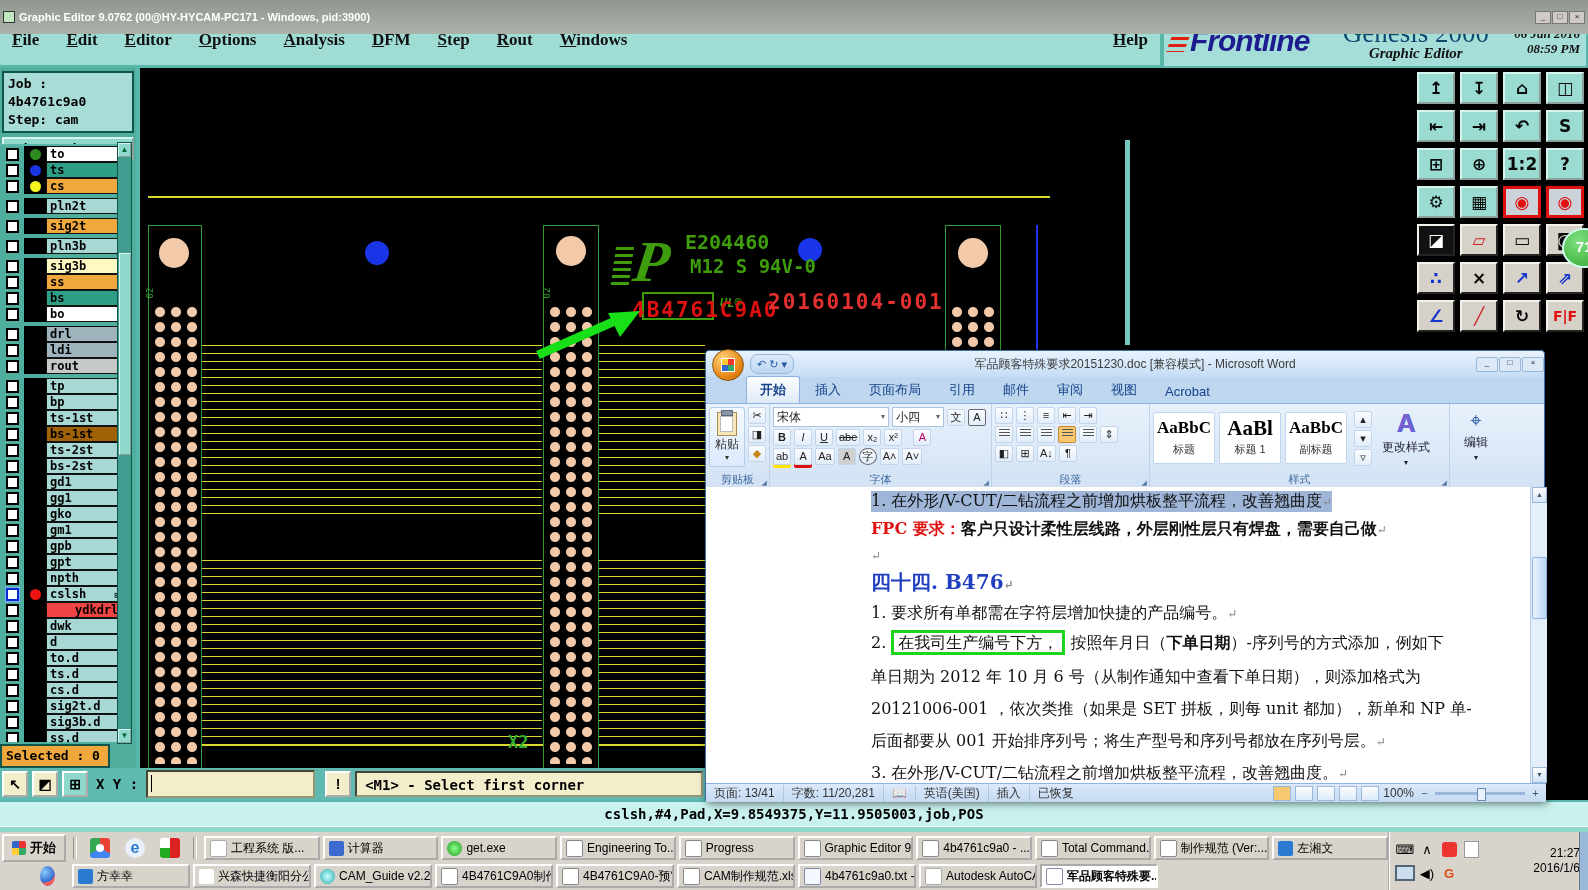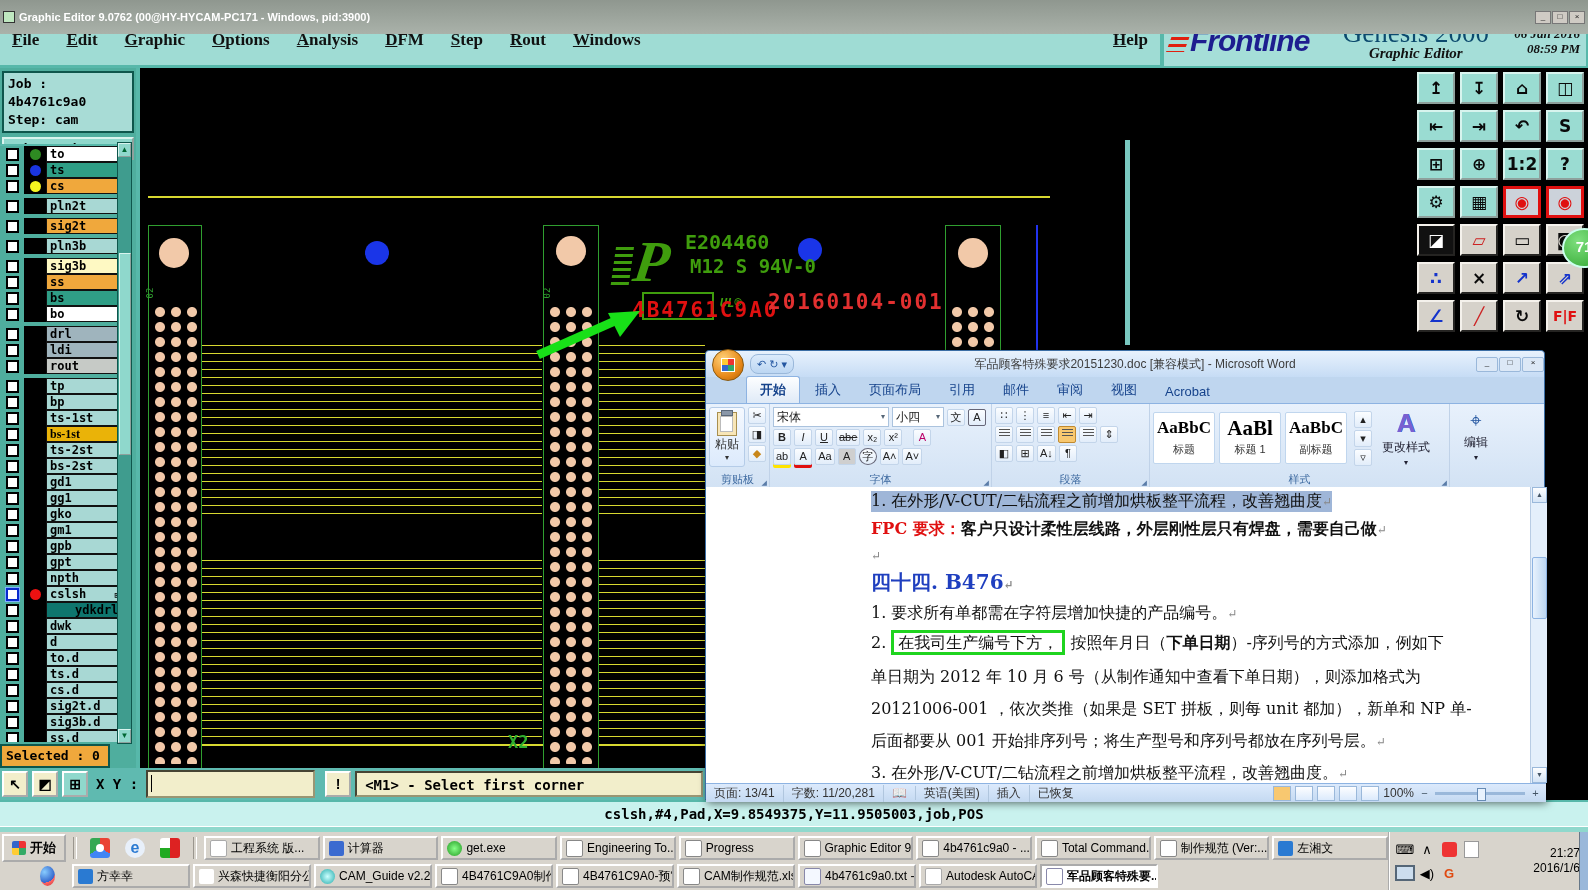--- a/index.html
+++ b/index.html
@@ -206,21 +206,21 @@
   <span class="winbtns">
     <span>_</span>
     <span>□</span>
     <span>×</span>
   </span>
 </div>
 
 <div class="abs" id="menubar">
   <span class="menu">File</span>
   <span class="menu">Edit</span>
-  <span class="menu">Graphic</span>
+  <span class="menu">Editor</span>
   <span class="menu">Options</span>
   <span class="menu">Analysis</span>
   <span class="menu">DFM</span>
   <span class="menu">Step</span>
   <span class="menu">Rout</span>
   <span class="menu">Windows</span>
   <span class="menu help">Help</span>
 </div>
 <div class="abs" id="brand">
   <span class="flogo">
@@ -542,21 +542,21 @@
         <span class="nm" style="background: rgb(168, 216, 212);">ts-1st</span>
       </div>
 
       <div class="lrow">
         <span class="chk">
           <i></i>
         </span>
         <span class="dotc">
           <span class="dot" style="visibility: hidden;"></span>
         </span>
-        <span class="nm" style="background: #eab308; font-family: Liberation Serif, serif;">bs-1st</span>
+        <span class="nm" style="background: #a16207;">bs-1st</span>
       </div>
 
       <div class="lrow">
         <span class="chk">
           <i></i>
         </span>
         <span class="dotc">
           <span class="dot" style="visibility: hidden;"></span>
         </span>
         <span class="nm" style="background: rgb(168, 216, 212);">ts-2st</span>
@@ -652,21 +652,21 @@
         <span class="nm" style="background: rgb(168, 216, 212);"><span class="gg">⊞</span>cslsh</span>
       </div>
 
       <div class="lrow">
         <span class="chk">
           <i></i>
         </span>
         <span class="dotc">
           <span class="dot" style="visibility: hidden;"></span>
         </span>
-        <span class="nm" style="background: #0f766e; padding-left: 28px;">ydkdrl</span>
+        <span class="nm" style="background: #ef4444; padding-left: 28px;">ydkdrl</span>
       </div>
 
       <div class="lrow">
         <span class="chk">
           <i></i>
         </span>
         <span class="dotc">
           <span class="dot" style="visibility: hidden;"></span>
         </span>
         <span class="nm" style="background: rgb(168, 216, 212);">dwk</span>

